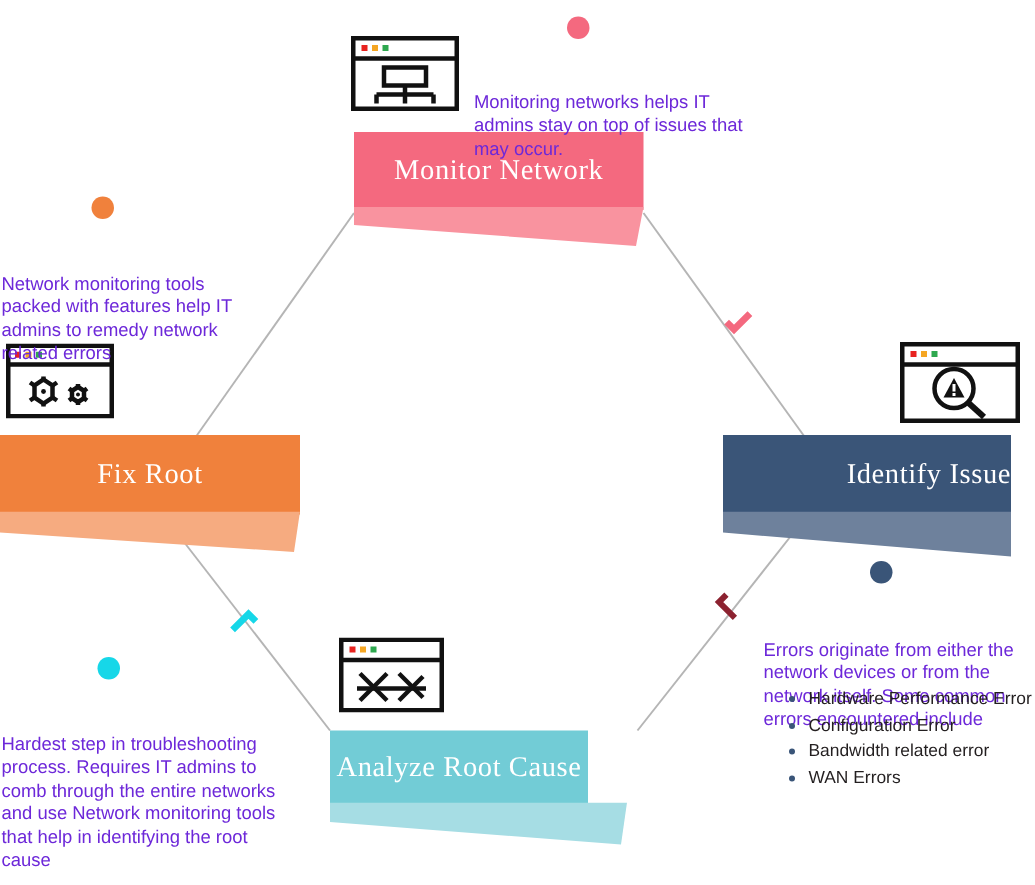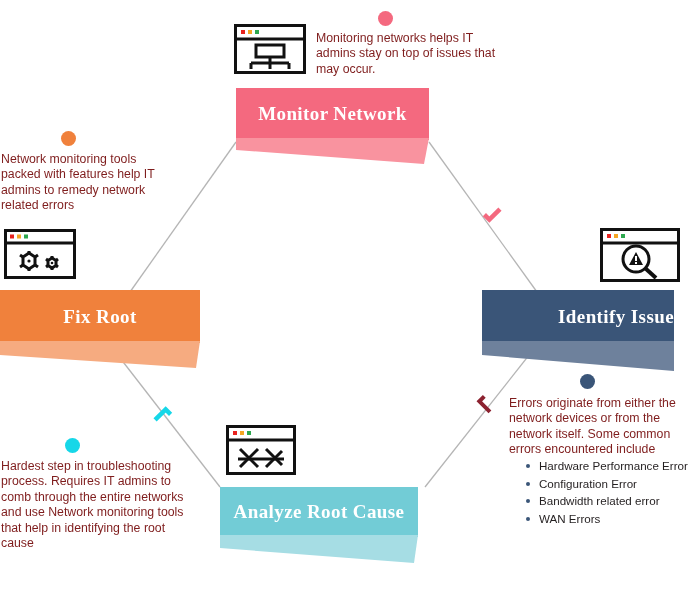--- a/index.html
+++ b/index.html
@@ -7,35 +7,36 @@
     width:690px;height:590px;position:relative;overflow:hidden;
     background:#ffffff;
     font-family:"Liberation Sans",sans-serif;
   }
   .stage{position:absolute;left:0;top:0;width:690px;height:590px;}
 
   
   svg.links{position:absolute;left:0;top:0;width:690px;height:590px;}
 
   
-  .banner{position:absolute;display:flex;align-items:center;justify-content:center;font-weight:bold;}
+  .banner{position:absolute;display:flex;align-items:center;justify-content:center;}
   .banner .bar{
     position:absolute;left:0;top:0;width:100%;height:100%;
   }
   .banner .label{
     position:relative;z-index:3;color:#ffffff;
     font-family:"Liberation Serif",serif;
     font-size:19px;letter-spacing:.4px;white-space:nowrap;
   }
   .fold{position:absolute;z-index:1;}
 
   
   .note{
-    position:absolute;color:#7f1d1d;font-size:12.3px;line-height:15.4px;
+    position:absolute;color:#6d28d9;font-size:12.3px;line-height:15.4px;
     font-family:"Liberation Sans",sans-serif;
+    margin-top:30px;
   }
   .bullets{position:absolute;margin:0;padding:0;list-style:none;}
   .bullets li{
     position:relative;padding-left:15px;color:#231f20;
     font-size:11.6px;line-height:17.5px;white-space:nowrap;
   }
   .bullets li:before{
     content:"";position:absolute;left:2px;top:7px;
     width:4px;height:4px;border-radius:50%;background:#3a5578;
   }
@@ -124,21 +125,21 @@
   <ul class="bullets" style="left:524px;top:457px;width:175px;">
     <li>Hardware Performance Error</li>
     <li>Configuration Error</li>
     <li>Bandwidth related error</li>
     <li>WAN Errors</li>
   </ul>
 
   <svg class="fold" style="left:220px;top:535px;width:205px;height:30px;" viewBox="0 0 205 30">
     <polygon points="0,0 198,0 194,28 0,13" fill="#a6dde4"></polygon>
   </svg>
-  <div class="banner" style="left:220px;top:487px;width:198px;height:50px;">
+  <div class="banner" style="left:220px;top:487px;width:172px;height:50px;">
     <div class="bar" style="background:#72ccd6;"></div>
     <span class="label">Analyze Root Cause</span>
   </div>
 
   <svg class="icon" style="left:226px;top:425px;width:70px;height:50px;" viewBox="0 0 70 50">
     <rect x="1.5" y="1.5" width="67" height="47" fill="#ffffff" stroke="#111111" stroke-width="3"></rect>
     <line x1="1.5" y1="15" x2="68.5" y2="15" stroke="#111111" stroke-width="3"></line>
     <rect x="7" y="6" width="4" height="4" fill="#e8231f"></rect>
     <rect x="14" y="6" width="4" height="4" fill="#f5a623"></rect>
     <rect x="21" y="6" width="4" height="4" fill="#2ea84f"></rect>

